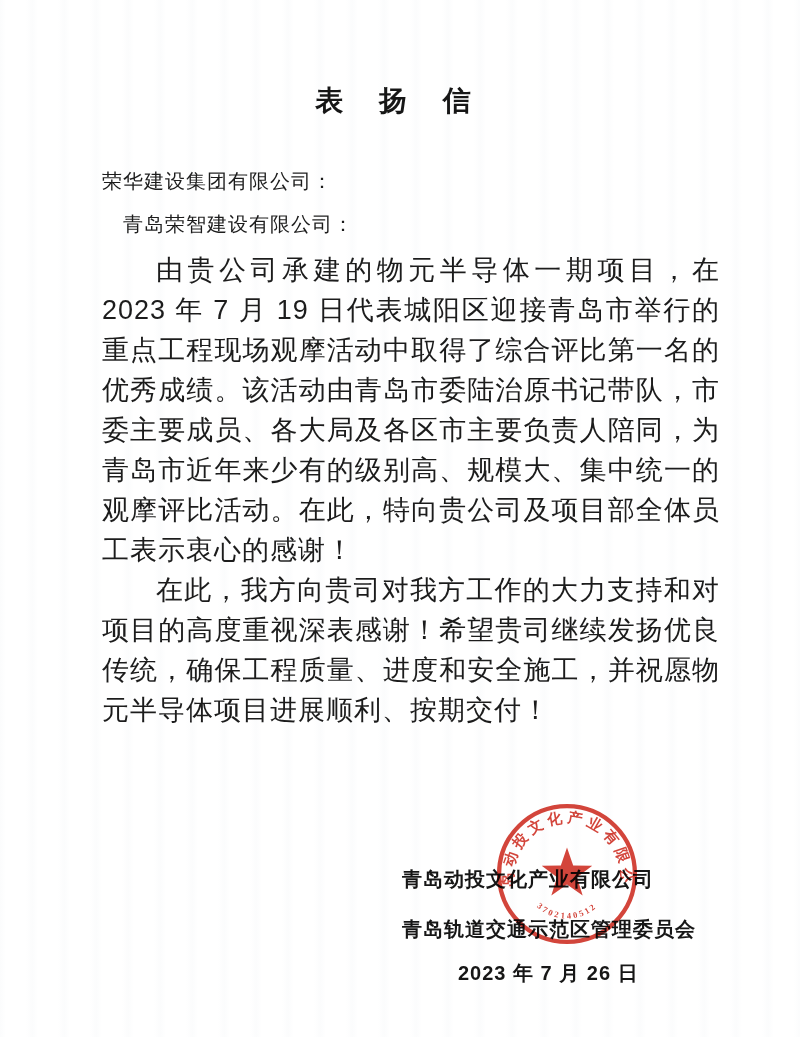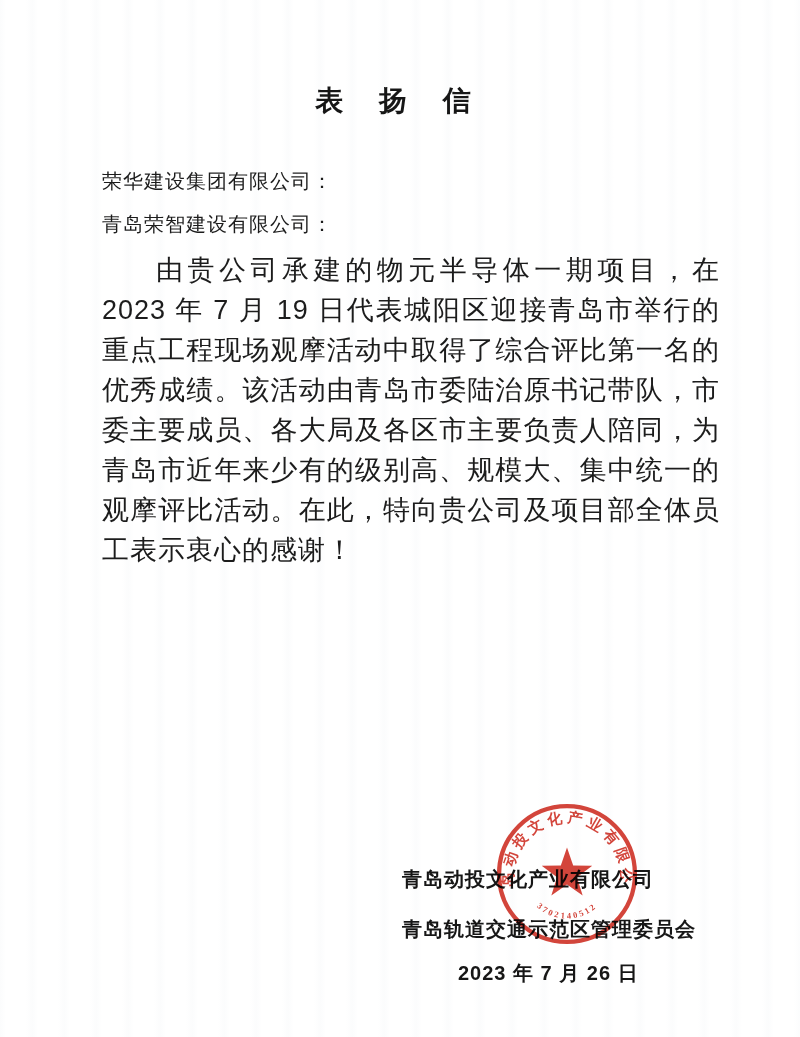--- a/index.html
+++ b/index.html
@@ -30,21 +30,21 @@
     color: #161616;
   }
   .recipient {
     position: absolute;
     left: 102px;
     font-size: 20px;
     letter-spacing: 1px;
     font-weight: 500;
   }
   .recipient-1 { top: 168px; }
-  .recipient-2 { top: 211px; }
+  .recipient-2 { top: 211px; margin-left: 21px; }
   .body-block {
     position: absolute;
     left: 102px;
     top: 250px;
     width: 618px;
   }
   .body-block p {
     font-size: 27px;
     line-height: 40px;
     letter-spacing: 1px;
@@ -105,20 +105,21 @@
 <div class="page">
 
   <div class="title">表 扬 信</div>
 
   <div class="recipient recipient-1">荣华建设集团有限公司：</div>
 
   <div class="recipient recipient-2">青岛荣智建设有限公司：</div>
 
   <div class="body-block">
     <p>由贵公司承建的物元半导体一期项目，在 2023 年 7 月 19 日代表城阳区迎接青岛市举行的重点工程现场观摩活动中取得了综合评比第一名的优秀成绩。该活动由青岛市委陆治原书记带队，市委主要成员、各大局及各区市主要负责人陪同，为青岛市近年来少有的级别高、规模大、集中统一的观摩评比活动。在此，特向贵公司及项目部全体员工表示衷心的感谢！</p>
+    <p>在此，我方向贵司对我方工作的大力支持和对项目的高度重视深表感谢！希望贵司继续发扬优良传统，确保工程质量、进度和安全施工，并祝愿物元半导体项目进展顺利、按期交付！</p>
   </div>
 
   <div class="signature sig-1">青岛动投文化产业有限公司</div>
 
   <div class="signature sig-2">青岛轨道交通示范区管理委员会</div>
 
   <div class="date-line">2023 年 7 月 26 日</div>
 
   <svg class="seal" viewBox="0 0 160 160" aria-hidden="true">
     <defs>

